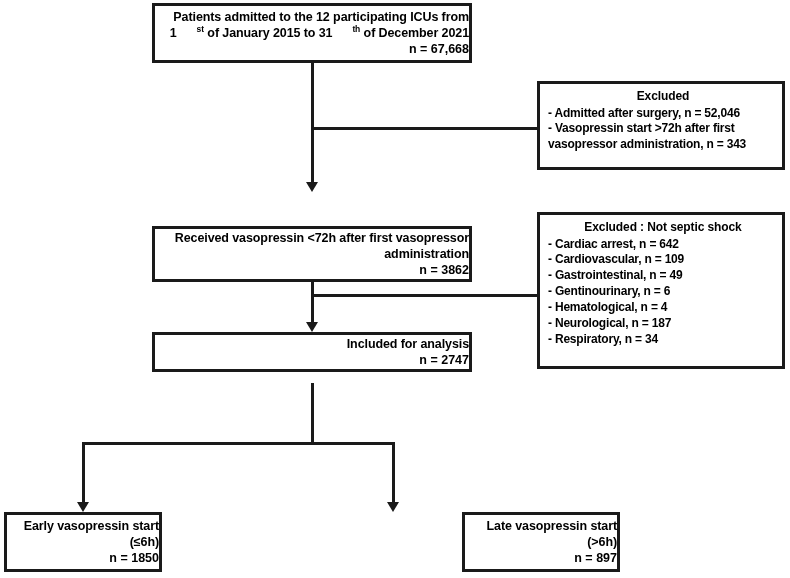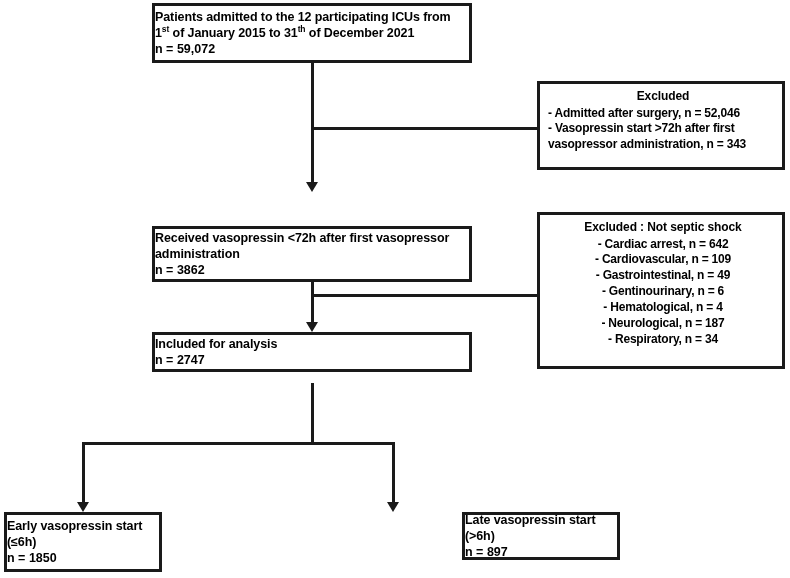--- a/index.html
+++ b/index.html
@@ -19,21 +19,21 @@
     background: #ffffff;
     overflow: hidden;
   }
   .node {
     position: absolute;
     box-sizing: border-box;
     border: 3px solid #1a1a1a;
     background: #ffffff;
     display: flex;
     flex-direction: column;
-    align-items: flex-start;
+    align-items: flex-end;
     justify-content: center;
     z-index: 3;
   }
   .node.left-align {
     align-items: stretch;
     justify-content: flex-start;
     padding: 5px 4px 4px 8px;
   }
   .line-bold {
     font-weight: bold;
@@ -66,20 +66,21 @@
     white-space: nowrap;
     letter-spacing: -0.2px;
   }
   .excl-item.cont {
     padding-left: 0;
   }
   sup {
     font-size: 0.68em;
     vertical-align: super;
     line-height: 0;
+    margin-left: 20px;
   }
   
   .vline {
     position: absolute;
     width: 3px;
     background: #1a1a1a;
     z-index: 1;
   }
   .hline {
     position: absolute;
@@ -118,37 +119,37 @@
 
   <div class="vline" style="left:82px; top:442px; height:62px;"></div>
   <div class="arrow-down" style="left:77px; top:502px;"></div>
 
   <div class="vline" style="left:392px; top:442px; height:62px;"></div>
   <div class="arrow-down" style="left:387px; top:502px;"></div>
 
   <div class="node" style="left:152px; top:3px; width:320px; height:60px;">
     <div class="line-bold">Patients admitted to the 12 participating ICUs from</div>
     <div class="line-bold"><span>1</span><sup>st</sup><span> of January 2015 to 31</span><sup>th</sup><span> of December 2021</span></div>
-    <div class="line-count">n = 59,072</div>
+    <div class="line-count">n = 67,668</div>
   </div>
 
   <div class="node left-align" style="left:537px; top:81px; width:248px; height:89px;">
     <div class="excl-title">Excluded</div>
     <div class="excl-item">- Admitted after surgery, n = 52,046</div>
     <div class="excl-item">- Vasopressin start &gt;72h after first</div>
     <div class="excl-item cont">vasopressor administration, n = 343</div>
   </div>
 
   <div class="node" style="left:152px; top:192px; width:320px; height:56px;margin-top:34px;">
     <div class="line-bold">Received vasopressin &lt;72h after first vasopressor</div>
     <div class="line-bold">administration</div>
     <div class="line-count">n = 3862</div>
   </div>
 
-  <div class="node left-align" style="left:537px; top:212px; width:248px; height:157px;align-items:center;">
+  <div class="node left-align" style="left:537px; top:212px; width:248px; height:157px;">
     <div class="excl-title">Excluded : Not septic shock</div>
     <div class="excl-item">- Cardiac arrest, n = 642</div>
     <div class="excl-item">- Cardiovascular, n = 109</div>
     <div class="excl-item">- Gastrointestinal, n = 49</div>
     <div class="excl-item">- Gentinourinary, n = 6</div>
     <div class="excl-item">- Hematological, n = 4</div>
     <div class="excl-item">- Neurological, n = 187</div>
     <div class="excl-item">- Respiratory, n = 34</div>
   </div>
 
@@ -156,19 +157,19 @@
     <div class="line-bold">Included for analysis</div>
     <div class="line-count">n = 2747</div>
   </div>
 
   <div class="node" style="left:4px; top:512px; width:158px; height:60px;">
     <div class="line-bold">Early vasopressin start</div>
     <div class="line-bold">(≤6h)</div>
     <div class="line-count">n = 1850</div>
   </div>
 
-  <div class="node" style="left:462px; top:512px; width:158px; height:48px;">
+  <div class="node" style="left:462px; top:512px; width:158px; height:60px;">
     <div class="line-bold">Late vasopressin start</div>
     <div class="line-bold">(&gt;6h)</div>
     <div class="line-count">n = 897</div>
   </div>
 
 </div>
 
 </body></html>

